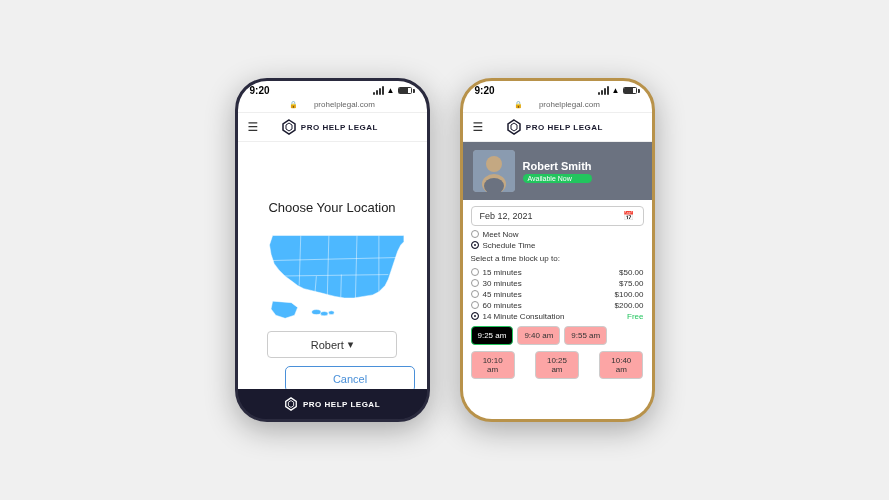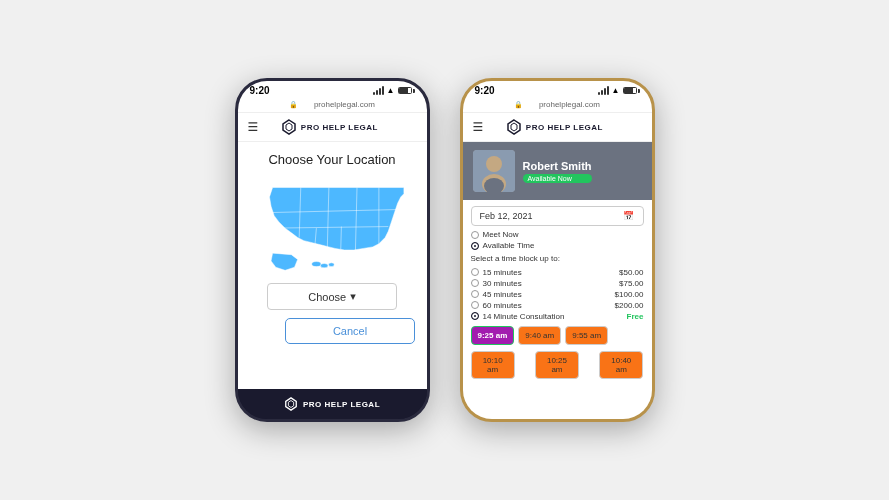--- a/index.html
+++ b/index.html
@@ -92,20 +92,21 @@
       flex-direction: column;
       align-items: center;
       padding: 10px 8px;
       gap: 8px;
     }
     .choose-title {
       font-size: 13px;
       font-weight: 500;
       color: #222;
       text-align: center;
+      margin-top: 48px;
     }
 
     
     .map-container {
       width: 160px;
       height: 100px;
     }
 
     .choose-btn {
       border: 1px solid #ccc;
@@ -208,21 +209,20 @@
       align-items: center;
     }
 
     .radio-group {
       display: flex;
       flex-direction: column;
       gap: 2px;
     }
     .radio-item {
       display: flex;
-      align-items: center;
       gap: 4px;
       font-size: 8px;
       color: #333;
     }
     .radio-circle {
       width: 8px;
       height: 8px;
       border-radius: 50%;
       border: 1.5px solid #999;
       flex-shrink: 0;
@@ -254,28 +254,28 @@
       display: flex;
       gap: 4px;
     }
     .time-slot {
       border: 1px solid #ccc;
       border-radius: 4px;
       padding: 4px 6px;
       font-size: 8px;
       color: #333;
       text-align: center;
-      background: #f97316;
+      background: #fca5a5;
       cursor: pointer;
     }
     .time-slot.selected {
-      background: #a21caf;
+      background: #000000;
       border-color: #22c55e;
       color: white;
-      font-weight: 700;
+      font-weight: 400;
     }
 
     .time-slots-row2 {
       display: flex;
       gap: 20px;
       margin-top: 2px;
     }
 
     
     .signal-bars {
@@ -389,21 +389,21 @@
             <path d="M 60,250 L 120,255 L 140,270 L 130,295 L 100,305 L 70,295 L 55,275 Z"></path>
 
             <ellipse cx="200" cy="285" rx="15" ry="8"></ellipse>
             <ellipse cx="225" cy="290" rx="12" ry="7"></ellipse>
             <ellipse cx="248" cy="287" rx="9" ry="6"></ellipse>
           </g>
         </svg>
       </div>
 
       <div class="choose-btn">
-        <span>Choose</span>
+        <span>Robert</span>
         <span>▾</span>
       </div>
 
       <div class="cancel-btn">
         <span>Cancel</span>
       </div>
     </div>
   </div>
 
   <div class="phone1-footer">
@@ -481,21 +481,21 @@
         <span>📅</span>
       </div>
 
       <div class="radio-group">
         <div class="radio-item">
           <div class="radio-circle"></div>
           <span>Meet Now</span>
         </div>
         <div class="radio-item">
           <div class="radio-circle selected"></div>
-          <span>Available Time</span>
+          <span>Schedule Time</span>
         </div>
       </div>
 
       <div class="select-label">Select a time block up to:</div>
 
       <div>
         <div class="time-option">
           <div class="time-option-left">
             <div class="radio-circle"></div>
             <span>15 minutes</span>
@@ -521,21 +521,21 @@
             <div class="radio-circle"></div>
             <span>60 minutes</span>
           </div>
           <span class="price">$200.00</span>
         </div>
         <div class="time-option">
           <div class="time-option-left">
             <div class="radio-circle selected"></div>
             <span>14 Minute Consultation</span>
           </div>
-          <span class="price" style="color:#22c55e; font-weight:700;">Free</span>
+          <span class="price" style="color:#22c55e; font-weight:400;">Free</span>
         </div>
       </div>
 
       <div class="time-slots-row">
         <div class="time-slot selected">9:25 am</div>
         <div class="time-slot">9:40 am</div>
         <div class="time-slot">9:55 am</div>
       </div>
 
       <div class="time-slots-row2">

